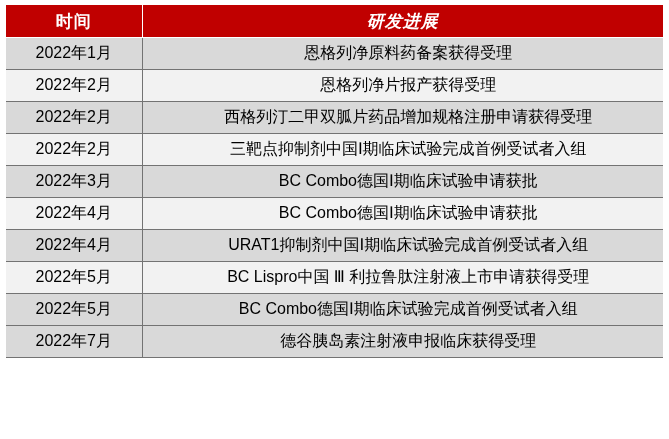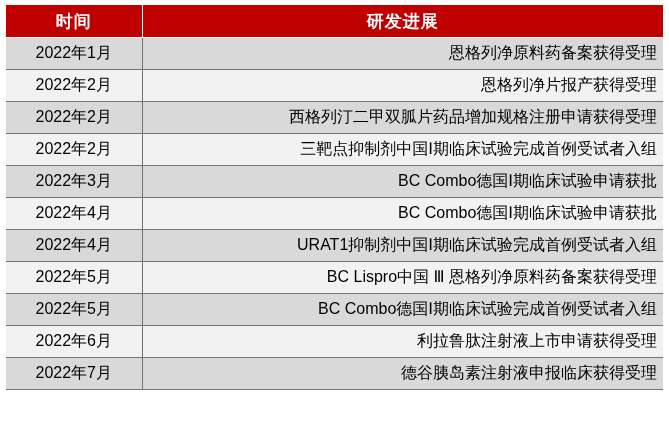--- a/index.html
+++ b/index.html
@@ -32,38 +32,38 @@
     color: #ffffff;
     font-size: 17px;
     font-weight: bold;
     text-align: center;
     height: 32px;
     padding: 0;
     border: 1px solid #ffffff;
     letter-spacing: 1px;
   }
   thead th.th-time { border-left: none; }
-  thead th.th-prog { border-right: none; }
+  thead th.th-prog { border-right: none; font-style: italic; }
 
   tbody td {
     height: 31px;
     padding: 0 6px;
     font-size: 16px;
     color: #000000;
     border: 1px solid #737373;
     vertical-align: middle;
     white-space: nowrap;
     overflow: hidden;
   }
   tbody td.cell-time {
     text-align: center;
     border-left: none;
   }
   tbody td.cell-prog {
-    text-align: right;
+    text-align: center;
     padding-left: 17px;
     border-right: none;
   }
   tbody tr.row-odd td { background: #d9d9d9; }
   tbody tr.row-even td { background: #f2f2f2; }
 </style>
 </head>
 <body>
 
 <div class="table-wrap">
@@ -102,29 +102,25 @@
         <tr class="row-even">
           <td class="cell-time">2022年4月</td>
           <td class="cell-prog">BC Combo德国Ⅰ期临床试验申请获批</td>
         </tr>
         <tr class="row-odd">
           <td class="cell-time">2022年4月</td>
           <td class="cell-prog">URAT1抑制剂中国Ⅰ期临床试验完成首例受试者入组</td>
         </tr>
         <tr class="row-even">
           <td class="cell-time">2022年5月</td>
-          <td class="cell-prog">BC Lispro中国 Ⅲ 恩格列净原料药备案获得受理</td>
+          <td class="cell-prog">BC Lispro中国 Ⅲ 利拉鲁肽注射液上市申请获得受理</td>
         </tr>
         <tr class="row-odd">
           <td class="cell-time">2022年5月</td>
           <td class="cell-prog">BC Combo德国Ⅰ期临床试验完成首例受试者入组</td>
-        </tr>
-        <tr class="row-even">
-          <td class="cell-time">2022年6月</td>
-          <td class="cell-prog">利拉鲁肽注射液上市申请获得受理</td>
         </tr>
         <tr class="row-odd">
           <td class="cell-time">2022年7月</td>
           <td class="cell-prog">德谷胰岛素注射液申报临床获得受理</td>
         </tr>
       </tbody>
   </table>
 </div>
 
 </body></html>

